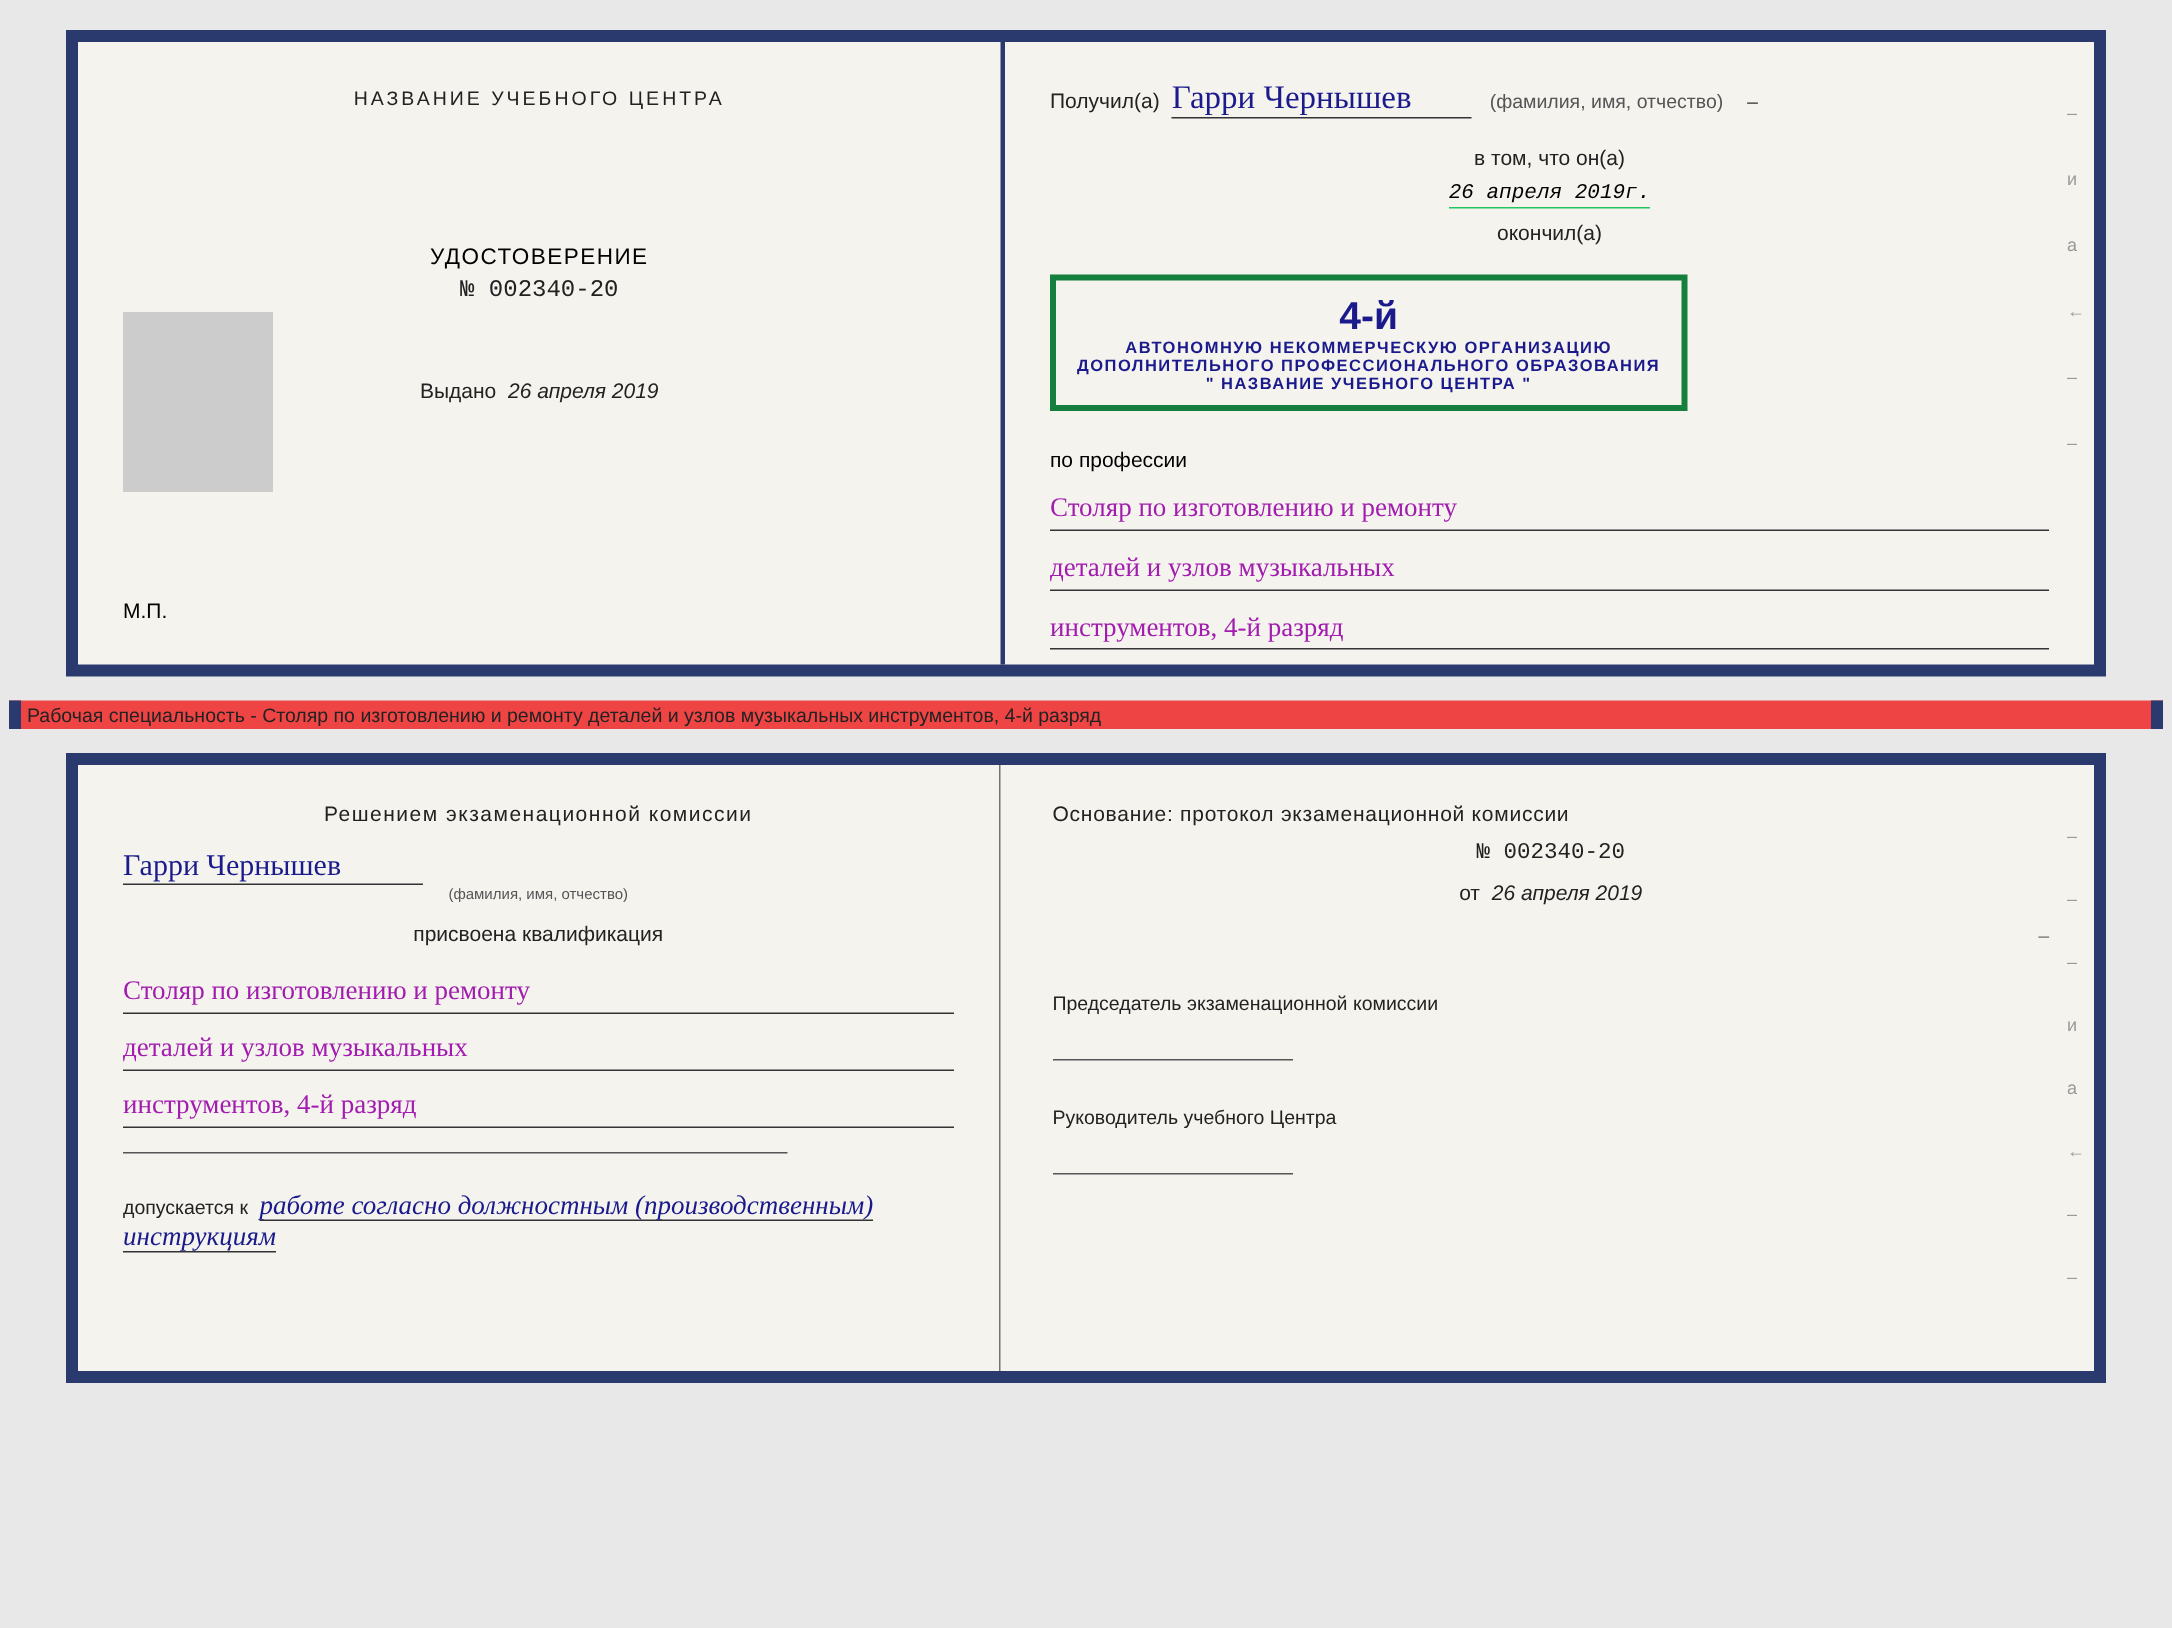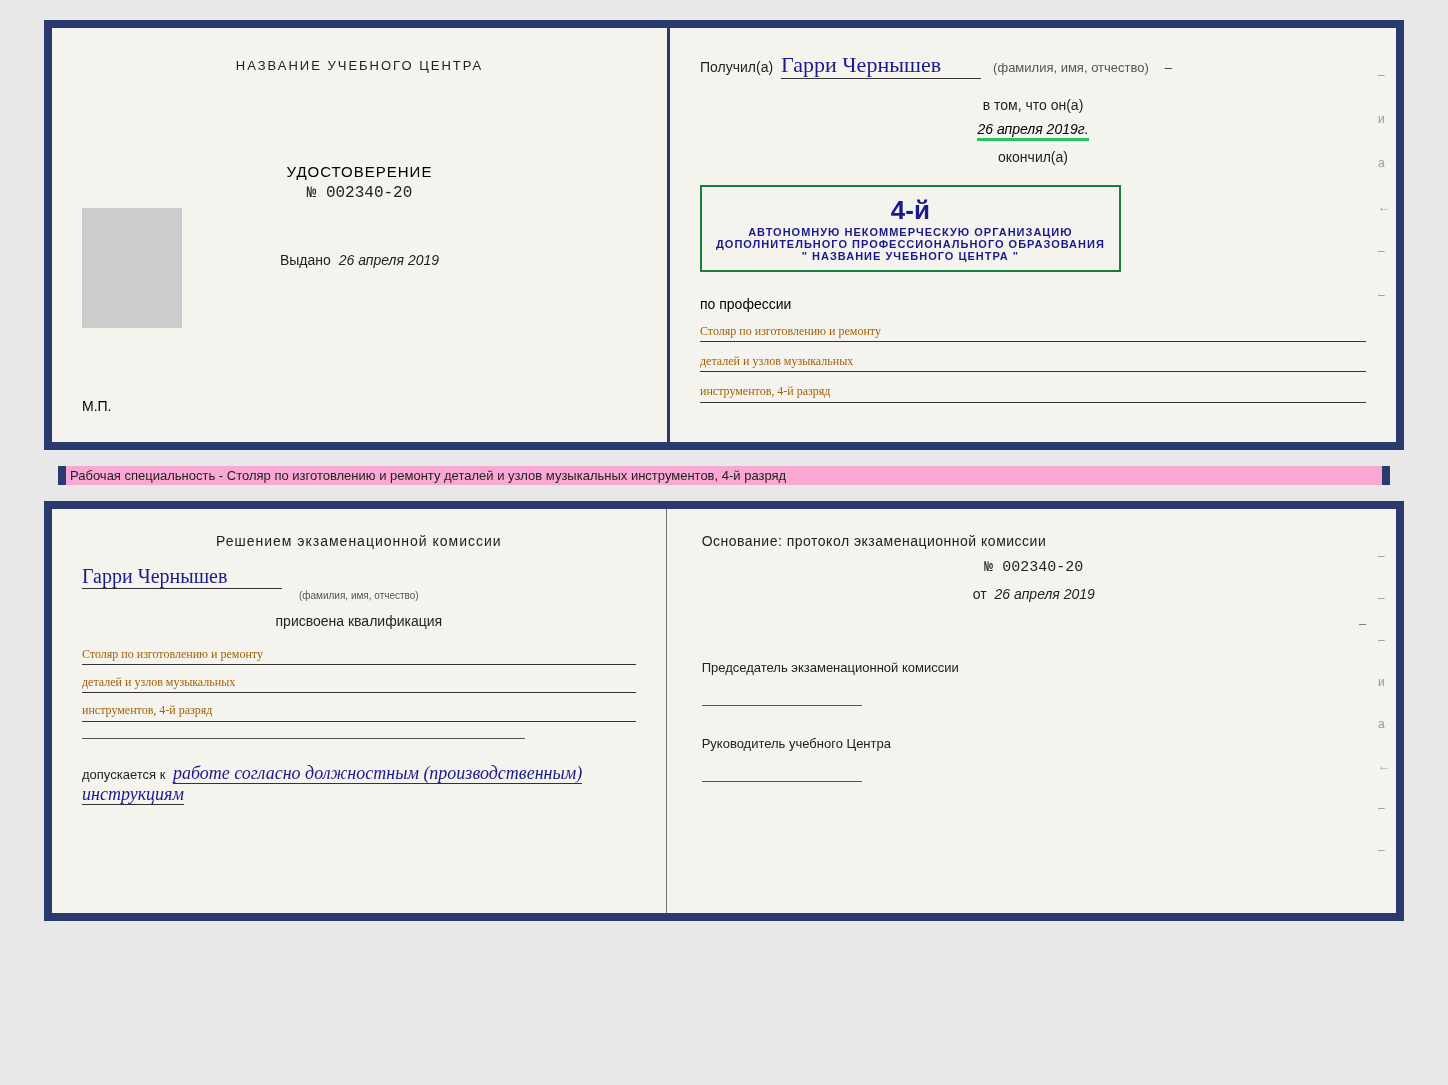--- a/index.html
+++ b/index.html
@@ -113,21 +113,21 @@
     .small-caption {
       font-size: 10px;
       color: #555;
       font-family: Arial, sans-serif;
       text-align: center;
       display: block;
       margin-top: 1px;
     }
 
     .stamp-box {
-      border: 2px solid #15803d;
+      border: 4px solid #15803d;
       padding: 8px 14px;
       display: inline-block;
       margin: 6px 0;
       text-align: center;
     }
 
     .stamp-text {
       font-size: 13px;
       font-family: Arial, sans-serif;
       text-transform: uppercase;
@@ -138,22 +138,22 @@
 
     .stamp-num {
       font-size: 26px;
       font-weight: bold;
       color: #1a1a8c;
       font-family: Arial, sans-serif;
     }
 
     .profession-line {
       font-family: 'Segoe Script', 'Brush Script MT', cursive;
-      font-size: 12px;
-      color: #a16207;
+      font-size: 18px;
+      color: #a21caf;
       border-bottom: 1px solid #333;
       display: block;
       line-height: 1.6;
     }
 
     .right-edge-letters {
       position: absolute;
       right: 6px;
       top: 40px;
       display: flex;
@@ -288,21 +288,21 @@
 
     <div style="display: flex; align-items: baseline; gap: 8px; flex-wrap: wrap;">
       <span class="right-line">Получил(а)</span>
       <span class="handwritten-name">Гарри Чернышев</span>
       <span style="font-size: 13px; font-family: Arial, sans-serif; color: #555; margin-left: 4px;">(фамилия, имя, отчество)</span>
       <span style="font-size: 14px; margin-left: 8px;">–</span>
     </div>
 
     <div style="display: flex; align-items: center; gap: 8px; flex-wrap: wrap; margin-top: 8px; flex-direction: column;">
       <span class="right-line">в том, что он(а)</span>
-      <span style="font-style: italic; font-size: 14px; font-family: Liberation Sans, sans-serif; border-bottom: 3px solid #22c55e; padding-bottom: 1px;">26 апреля 2019г.</span>
+      <span style="font-style: italic; font-size: 14px; font-family: Liberation Mono, monospace; border-bottom: 1px solid #22c55e; padding-bottom: 1px;">26 апреля 2019г.</span>
       <span class="right-line">окончил(а)</span>
     </div>
 
     <div style="margin-top: 4px;">
       <div class="stamp-box">
         <div class="stamp-num">4-й</div>
         <div class="stamp-text" style="font-size: 11px;">АВТОНОМНУЮ НЕКОММЕРЧЕСКУЮ ОРГАНИЗАЦИЮ</div>
         <div class="stamp-text" style="font-size: 11px;">ДОПОЛНИТЕЛЬНОГО ПРОФЕССИОНАЛЬНОГО ОБРАЗОВАНИЯ</div>
         <div class="stamp-text" style="font-size: 11px;">" НАЗВАНИЕ УЧЕБНОГО ЦЕНТРА "</div>
       </div>
@@ -318,21 +318,21 @@
       <span>–</span>
       <span>и</span>
       <span>а</span>
       <span>←</span>
       <span>–</span>
       <span>–</span>
     </div>
   </div>
 </div>
 
-<div style="width: 1332px; font-size: 13px; font-family: Arial, sans-serif; color: #222; padding: 2px 4px; background: #f9a8d4; border-left: 8px solid #2a3a6e; border-right: 8px solid #2a3a6e;">Рабочая специальность - Столяр по изготовлению и ремонту деталей и узлов музыкальных инструментов, 4-й разряд</div>
+<div style="width: 1436px; font-size: 13px; font-family: Arial, sans-serif; color: #222; padding: 2px 4px; background: #ef4444; border-left: 8px solid #2a3a6e; border-right: 8px solid #2a3a6e;">Рабочая специальность - Столяр по изготовлению и ремонту деталей и узлов музыкальных инструментов, 4-й разряд</div>
 
 <div class="bottom-spread">
 
   <div class="bottom-left">
     <div class="section-header">Решением экзаменационной комиссии</div>
 
     <div style="margin-top: 8px;">
       <span class="handwritten-name" style="font-size: 20px;">Гарри Чернышев</span>
       <span class="small-caption">(фамилия, имя, отчество)</span>
     </div>

